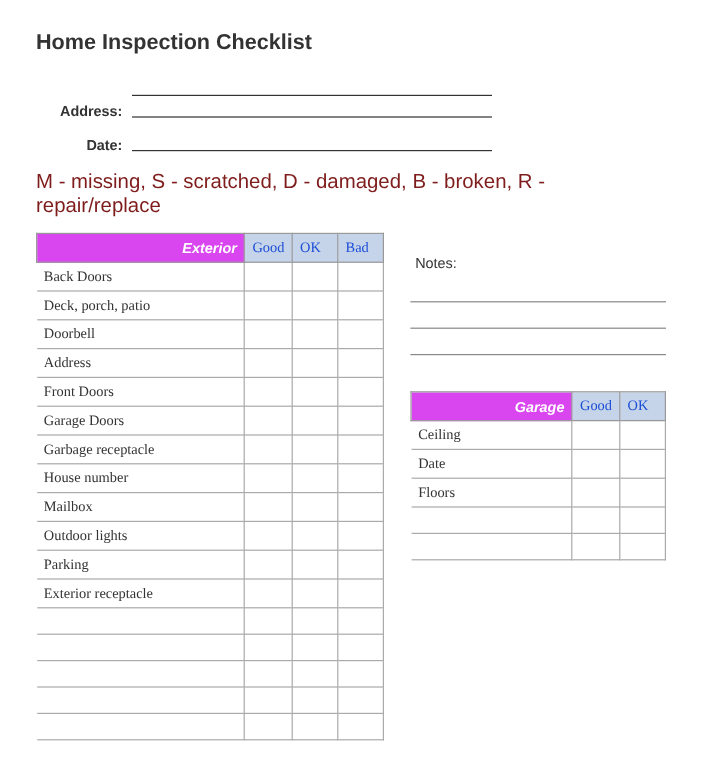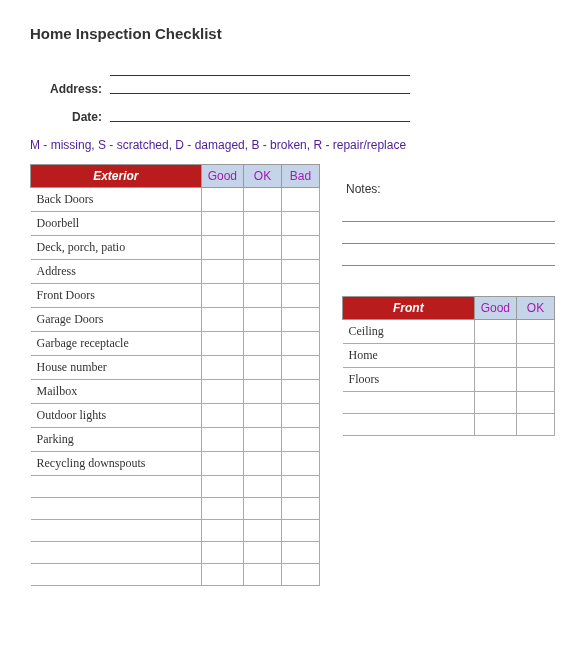--- a/index.html
+++ b/index.html
@@ -6,21 +6,21 @@
     body {
       font-family: Arial, sans-serif;
       background: #fff;
       width: 585px;
       height: 650px;
       padding: 25px 30px;
       font-size: 12px;
       color: #333;
     }
     .title {
-      font-size: 15px;
+      font-size: 18px;
       font-weight: bold;
       margin-bottom: 18px;
     }
     .field-row {
       display: flex;
       align-items: flex-end;
       margin-bottom: 4px;
     }
     .field-label {
       width: 80px;
@@ -33,54 +33,55 @@
     .field-lines {
       flex: 1;
     }
     .field-line {
       border-bottom: 1px solid #333;
       height: 16px;
       margin-bottom: 2px;
       max-width: 300px;
     }
     .legend {
-      color: #4c1d95;
-      font-size: 12px;
+      color: #7f1d1d;
+      font-size: 17px;
       margin: 14px 0 12px 0;
     }
     .columns {
       display: flex;
       gap: 22px;
     }
     .col-left { flex: 0 0 290px; }
     .col-right { flex: 1; }
     table {
       border-collapse: collapse;
       width: 100%;
       font-size: 12px;
     }
     th {
-      background: #b91c1c;
+      background: #d946ef;
       color: #fff;
       font-weight: normal;
-      text-align: center;
+      text-align: right;
       padding: 4px 6px;
       border: 1px solid #999;
       font-style: italic;
     }
     th.section-name {
       font-style: italic;
       font-weight: bold;
     }
     th.rating {
-      text-align: center;
+      text-align: left;
       width: 38px;
-      color: #a21caf;
+      color: #1d4ed8;
       background: #c5d4e8;
       font-style: normal;
+      font-family: Liberation Serif, serif;
     }
     td {
       border: 1px solid #aaa;
       padding: 4px 6px;
       height: 22px;
     }
     td.item-name {
       border-left: none;
       border-right: 1px solid #aaa;
       font-family: Liberation Serif, serif;
@@ -135,32 +136,32 @@
         </tr>
       </thead>
       <tbody id="exterior-body">
           <tr>
             <td class="item-name">Back Doors</td>
             <td class="check-cell"></td>
             <td class="check-cell"></td>
             <td class="check-cell"></td>
           </tr>
           <tr>
+            <td class="item-name">Deck, porch, patio</td>
+            <td class="check-cell"></td>
+            <td class="check-cell"></td>
+            <td class="check-cell"></td>
+          </tr>
+          <tr>
             <td class="item-name">Doorbell</td>
             <td class="check-cell"></td>
             <td class="check-cell"></td>
             <td class="check-cell"></td>
           </tr>
           <tr>
-            <td class="item-name">Deck, porch, patio</td>
-            <td class="check-cell"></td>
-            <td class="check-cell"></td>
-            <td class="check-cell"></td>
-          </tr>
-          <tr>
             <td class="item-name">Address</td>
             <td class="check-cell"></td>
             <td class="check-cell"></td>
             <td class="check-cell"></td>
           </tr>
           <tr>
             <td class="item-name">Front Doors</td>
             <td class="check-cell"></td>
             <td class="check-cell"></td>
             <td class="check-cell"></td>
@@ -195,21 +196,21 @@
             <td class="check-cell"></td>
             <td class="check-cell"></td>
           </tr>
           <tr>
             <td class="item-name">Parking</td>
             <td class="check-cell"></td>
             <td class="check-cell"></td>
             <td class="check-cell"></td>
           </tr>
           <tr>
-            <td class="item-name">Recycling downspouts</td>
+            <td class="item-name">Exterior receptacle</td>
             <td class="check-cell"></td>
             <td class="check-cell"></td>
             <td class="check-cell"></td>
           </tr>
           <tr>
             <td class="item-name"></td>
             <td class="check-cell"></td>
             <td class="check-cell"></td>
             <td class="check-cell"></td>
           </tr>
@@ -246,33 +247,33 @@
     <div class="notes-label">Notes:</div>
     <div class="notes-line"></div>
     <div class="notes-line"></div>
     <div class="notes-line"></div>
 
     <div class="section-gap"></div>
 
     <table>
       <thead>
         <tr>
-          <th class="section-name">Front</th>
+          <th class="section-name">Garage</th>
           <th class="rating">Good</th>
           <th class="rating">OK</th>
         </tr>
       </thead>
       <tbody id="garage-body">
           <tr>
             <td class="item-name">Ceiling</td>
             <td class="check-cell"></td>
             <td class="check-cell"></td>
           </tr>
           <tr>
-            <td class="item-name">Home</td>
+            <td class="item-name">Date</td>
             <td class="check-cell"></td>
             <td class="check-cell"></td>
           </tr>
           <tr>
             <td class="item-name">Floors</td>
             <td class="check-cell"></td>
             <td class="check-cell"></td>
           </tr>
           <tr>
             <td class="item-name"></td>

